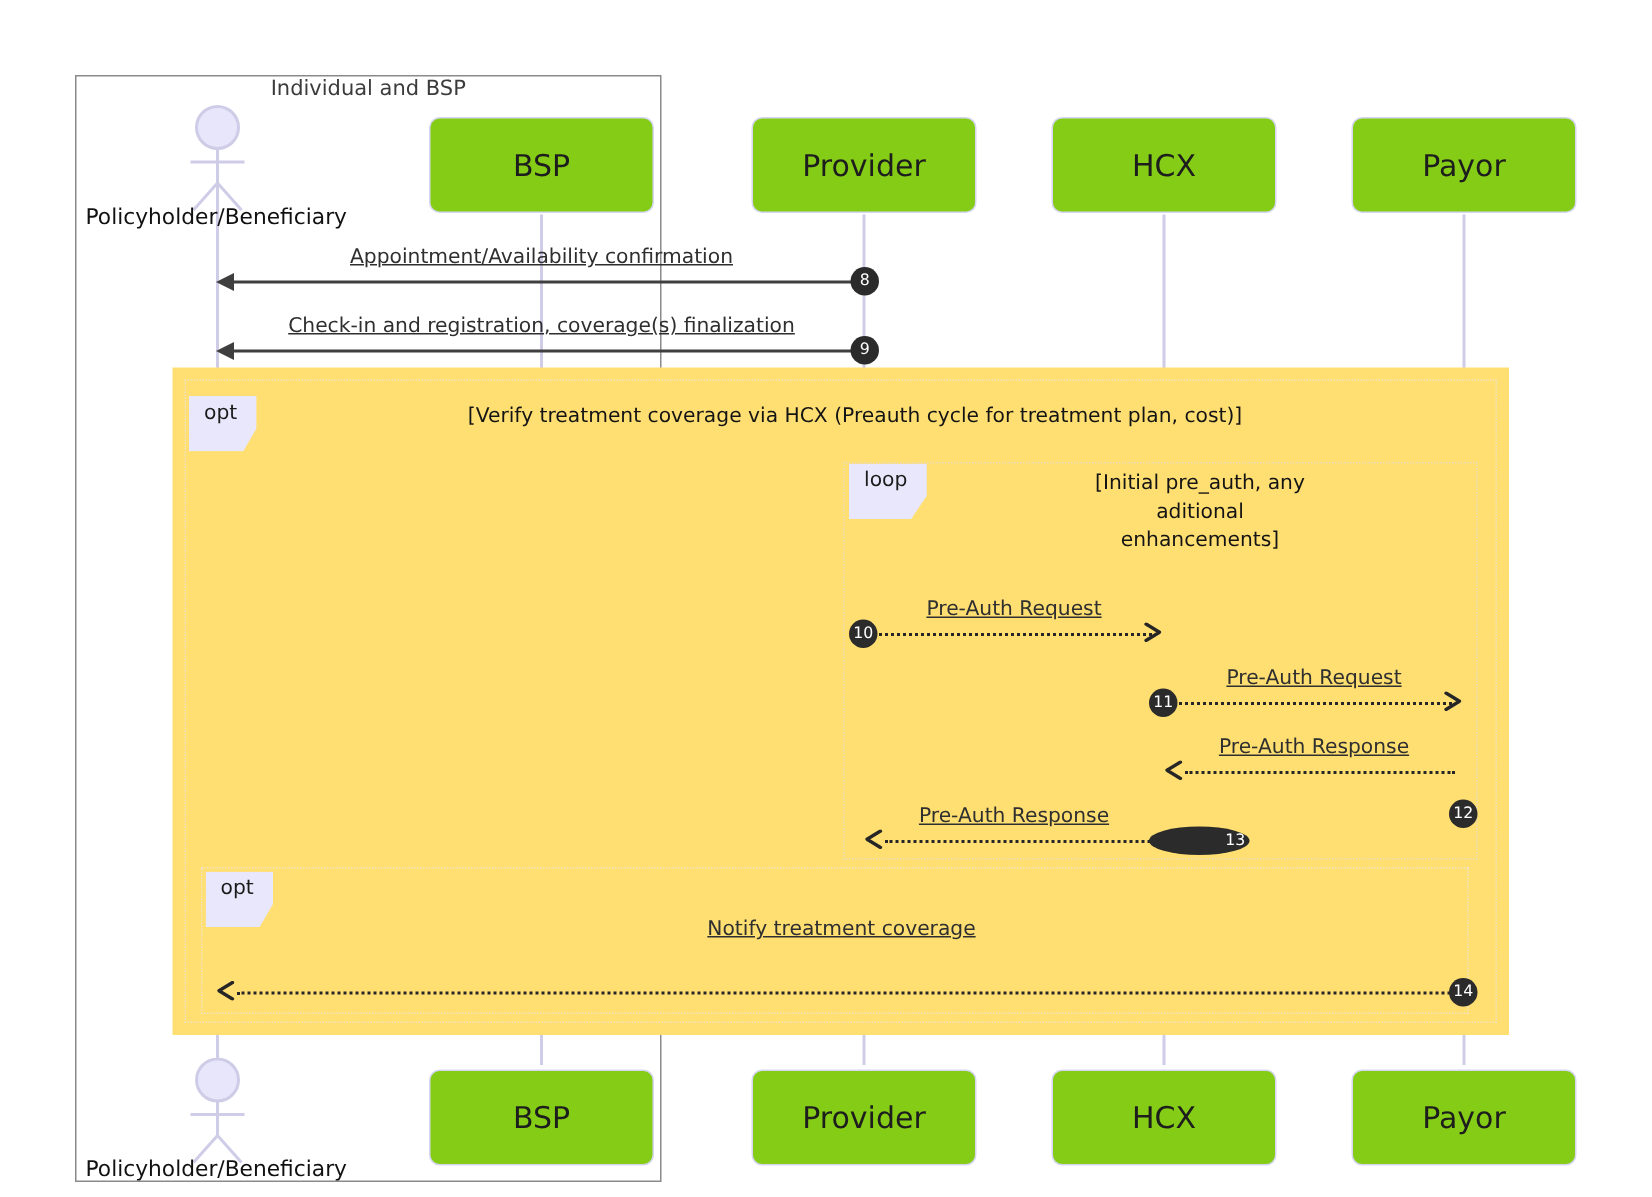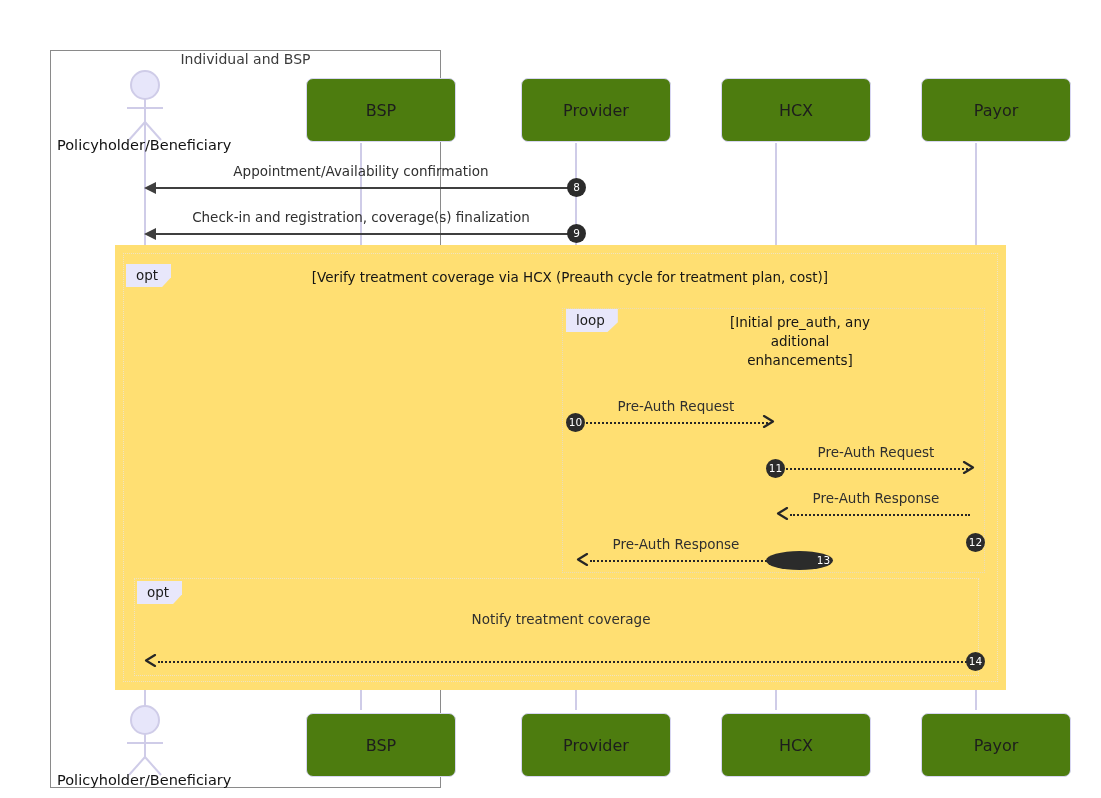--- a/index.html
+++ b/index.html
@@ -47,30 +47,29 @@
   
   .lifeline {
     position: absolute;
     width: 2px;
     background: #cfcce8;
   }
 
   
   .participant {
     position: absolute;
-    background: #4d7c0f;
+    background: #84cc16;
     border: 1.2px solid #d7d6f2;
     border-radius: 7px;
     box-sizing: border-box;
     display: flex;
     align-items: center;
     justify-content: center;
-    font-size: 16px;
+    font-size: 20px;
     color: #1d1d1d;
-    margin-left: 20px;
   }
 
   
   .actor {
     position: absolute;
     width: 54px;
     height: 68px;
   }
   .actor-label {
     position: absolute;
@@ -94,21 +93,21 @@
   }
   .fragment-border.loopborder {
     border-color: #eadcb6;
   }
   .frag-tab {
     position: absolute;
     background: #e8e7fb;
     color: #1b1b1b;
     font-size: 13.5px;
     line-height: 22px;
-    height: 23px;
+    height: 37px;
     padding: 0 13px 16px 10px;
     box-sizing: border-box;
     -webkit-clip-path: polygon(0 0, 100% 0, 100% 58%, 80% 100%, 0 100%);
     clip-path: polygon(0 0, 100% 0, 100% 58%, 80% 100%, 0 100%);
     white-space: nowrap;
   }
   .frag-cond {
     position: absolute;
     font-size: 13.5px;
     color: #141414;
@@ -117,20 +116,21 @@
     white-space: pre-line;
   }
 
   
   .msg-label {
     position: absolute;
     font-size: 13.5px;
     color: #2f2f2f;
     text-align: center;
     white-space: nowrap;
+    text-decoration: underline;
   }
   .msg-line {
     position: absolute;
     height: 0;
     border-top: 2px solid #3f3f3f;
   }
   .msg-line.dotted {
     border-top: 2.2px dotted #262626;
   }
   .arrowhead {

